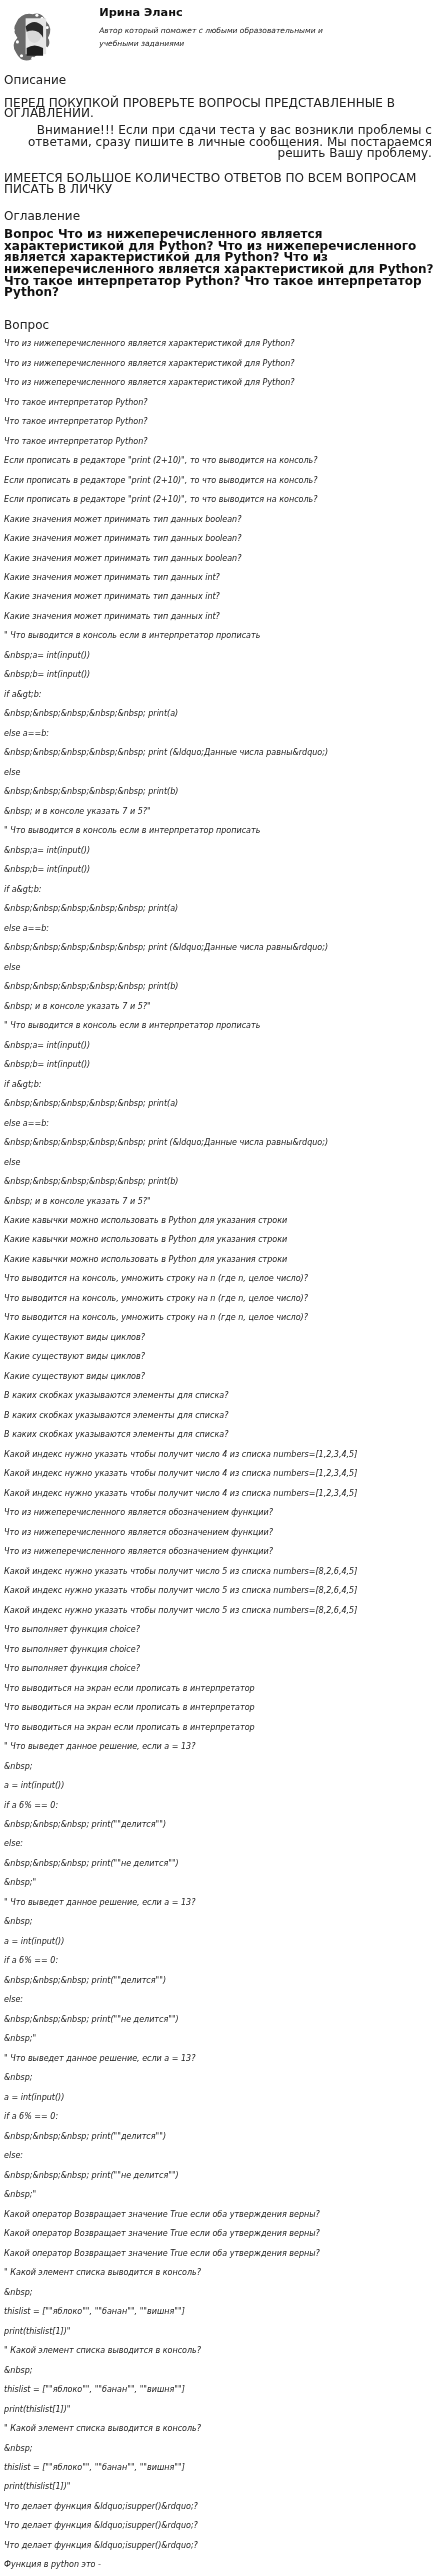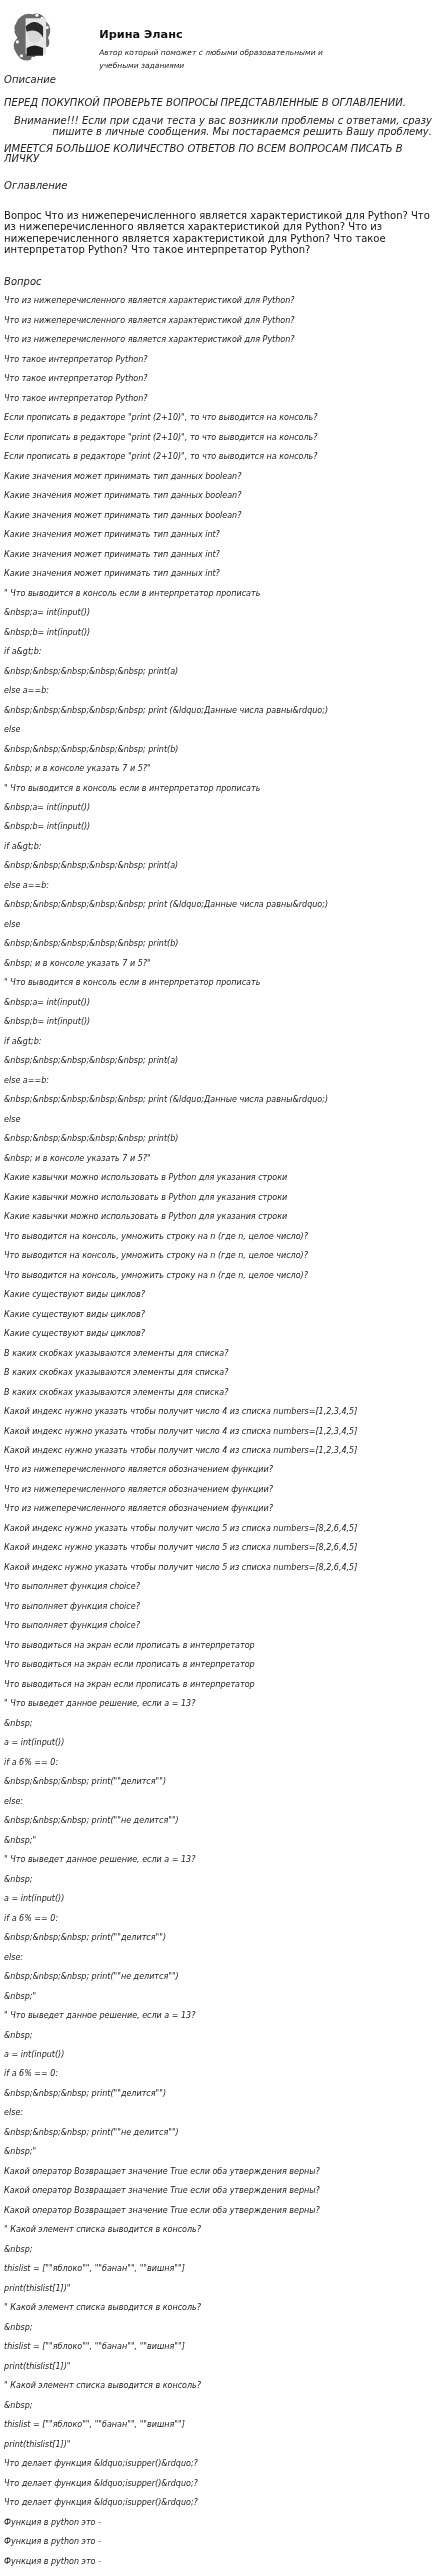--- a/index.html
+++ b/index.html
@@ -12,36 +12,36 @@
   .author {
     display: flex;
     align-items: flex-start;
     height: 66px;
   }
   .avatar {
     width: 49px; height: 59px;
     margin-left: 2.1px; margin-top: 3.1px;
     flex: 0 0 auto;
   }
-  .author-info { margin-left: 44px; margin-top: 23px; }
+  .author-info { margin-left: 44px; margin-top: 1px; }
   .author-name { font-size: 11.3px; font-weight: bold; color: #111; line-height: 15.5px; }
   .author-desc { font-size: 7.5px; color: #222; line-height: 13.4px; margin-top: 3.1px; width: 232px; font-style: italic; }
   .title {
     font-size: 10.6px; line-height: 14px; color: #111;
     margin-top: 3.1px; letter-spacing: -0.1px;
   }
-  .p { font-size: 10px; line-height: 10.3px; margin: 0; color: #222; font-style: italic; }
+  .p { font-size: 12px; line-height: 10.3px; margin: 0; color: #222; }
   .label { margin-top: 5.2px; }
   .notice { margin-top: 12px; }
   .warning { margin-top: 7.2px; line-height: 11.3px; text-align: right; }
-  .big { margin-top: 6px; }
+  .big { margin-top: 14px; }
   .toc-label { margin-top: 17px; }
   .toc-bold {
-    font-size: 10px; font-weight: normal; line-height: 11.6px;
-    color: #111; margin-top: 18px; width: 433px;
+    font-size: 12px; font-weight: bold; line-height: 11.6px;
+    color: #111; margin-top: 8px; width: 433px;
   }
   .q-label { margin-top: 21px; }
   .items { margin-top: 0; font-style: italic; }
   .item {
     font-size: 8px; line-height: 11.3px;
     margin: 8.2px 0 0 0; color: #222;
     width: 392px;
   }
 </style>
 </head>

